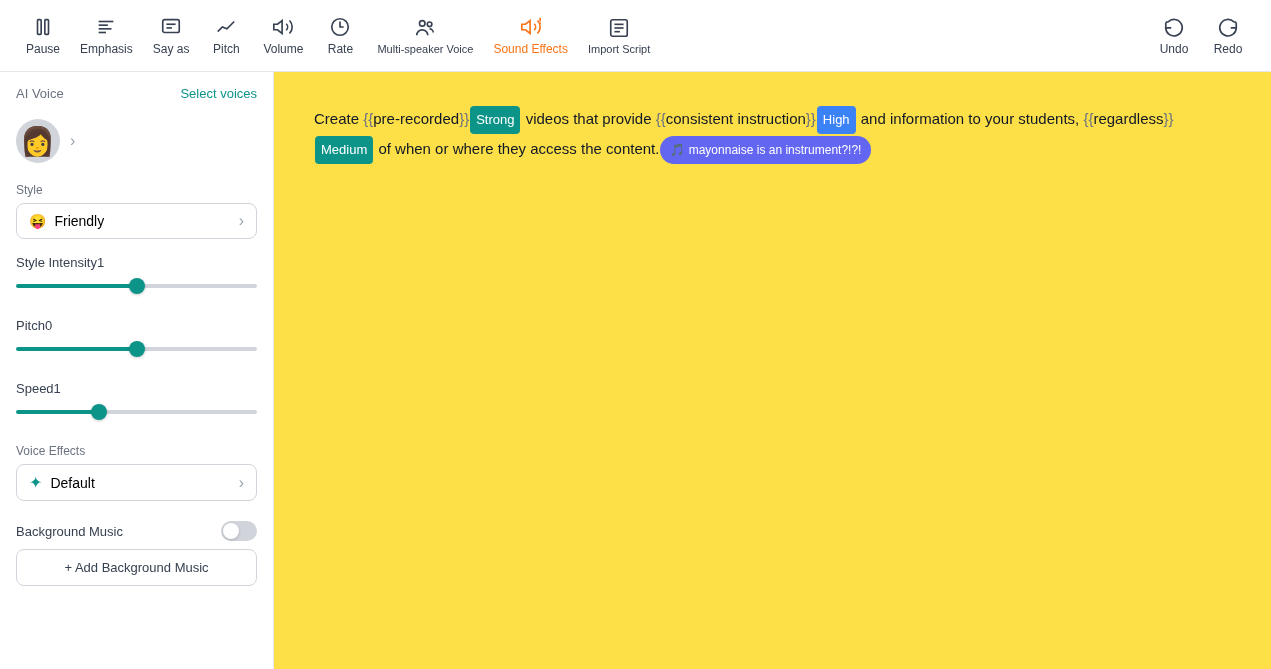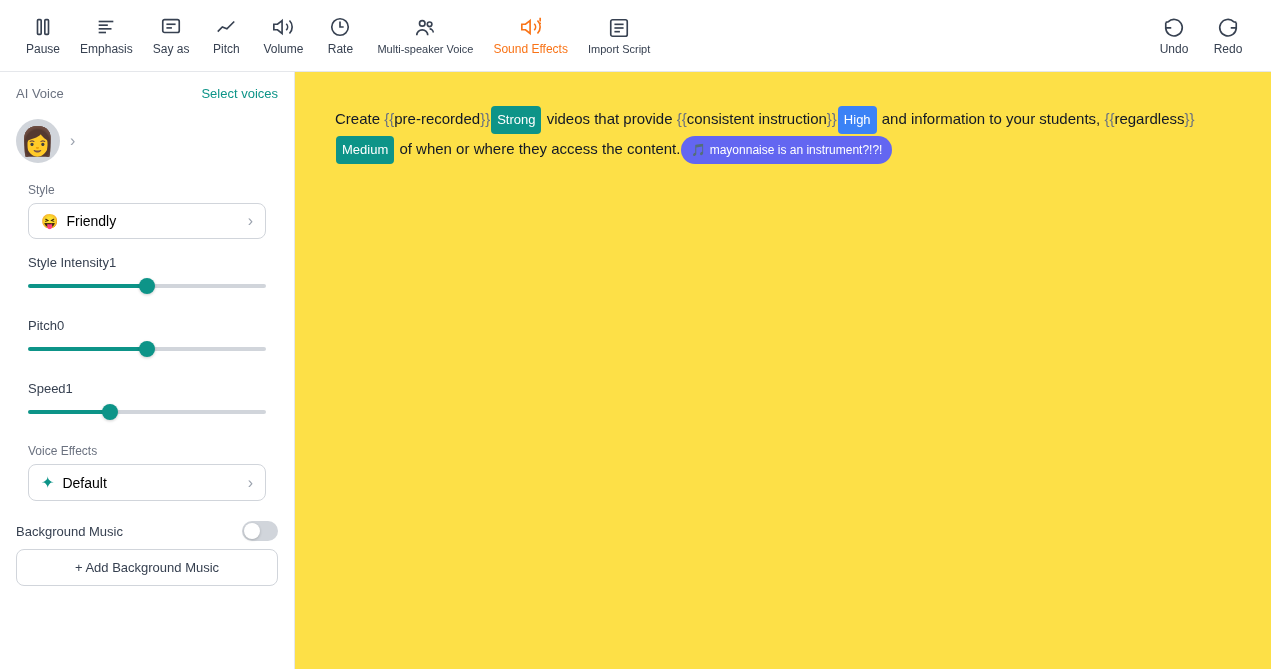--- a/index.html
+++ b/index.html
@@ -17,21 +17,21 @@
     }
     .toolbar-item.active { color: #f97316; }
     .toolbar-icon { font-size: 20px; line-height: 1; }
     .toolbar-spacer { flex: 1; }
 
     
     .main { display: flex; flex: 1; overflow: hidden; }
 
     
     .sidebar {
-      width: 295px; border-right: 1px solid #e5e7eb; padding: 0; display: flex; flex-direction: column;
+      width: 274px; border-right: 1px solid #e5e7eb; padding: 0; display: flex; flex-direction: column;
       overflow-y: auto; background: #fff;
     }
 
     .sidebar-header {
       display: flex; align-items: center; justify-content: space-between;
       padding: 14px 16px 10px;
     }
     .ai-voice-label { font-size: 13px; color: #6b7280; font-weight: 500; }
     .select-voices-link { font-size: 13px; color: #0d9488; cursor: pointer; }
 
@@ -45,21 +45,21 @@
     .voice-info { flex: 1; }
     .voice-name { font-size: 15px; font-weight: 600; color: #111827; }
     .voice-meta { display: flex; align-items: center; gap: 6px; margin-top: 3px; }
     .voice-count { font-size: 12px; color: #6b7280; }
     .voice-lang {
       font-size: 11px; color: #374151; background: #f3f4f6; border: 1px solid #d1d5db;
       border-radius: 4px; padding: 1px 6px;
     }
     .voice-chevron { color: #9ca3af; font-size: 16px; cursor: pointer; }
 
-    .sidebar-section { padding: 8px 28px; }
+    .sidebar-section { padding: 8px 16px; }
     .section-label { font-size: 12px; color: #6b7280; margin-bottom: 6px; font-weight: 500; }
 
     .style-dropdown {
       display: flex; align-items: center; justify-content: space-between;
       border: 1px solid #d1d5db; border-radius: 8px; padding: 8px 12px;
       cursor: pointer; background: #fff;
     }
     .style-dropdown-left { display: flex; align-items: center; gap: 8px; font-size: 14px; font-weight: 500; }
 
     .slider-row {

